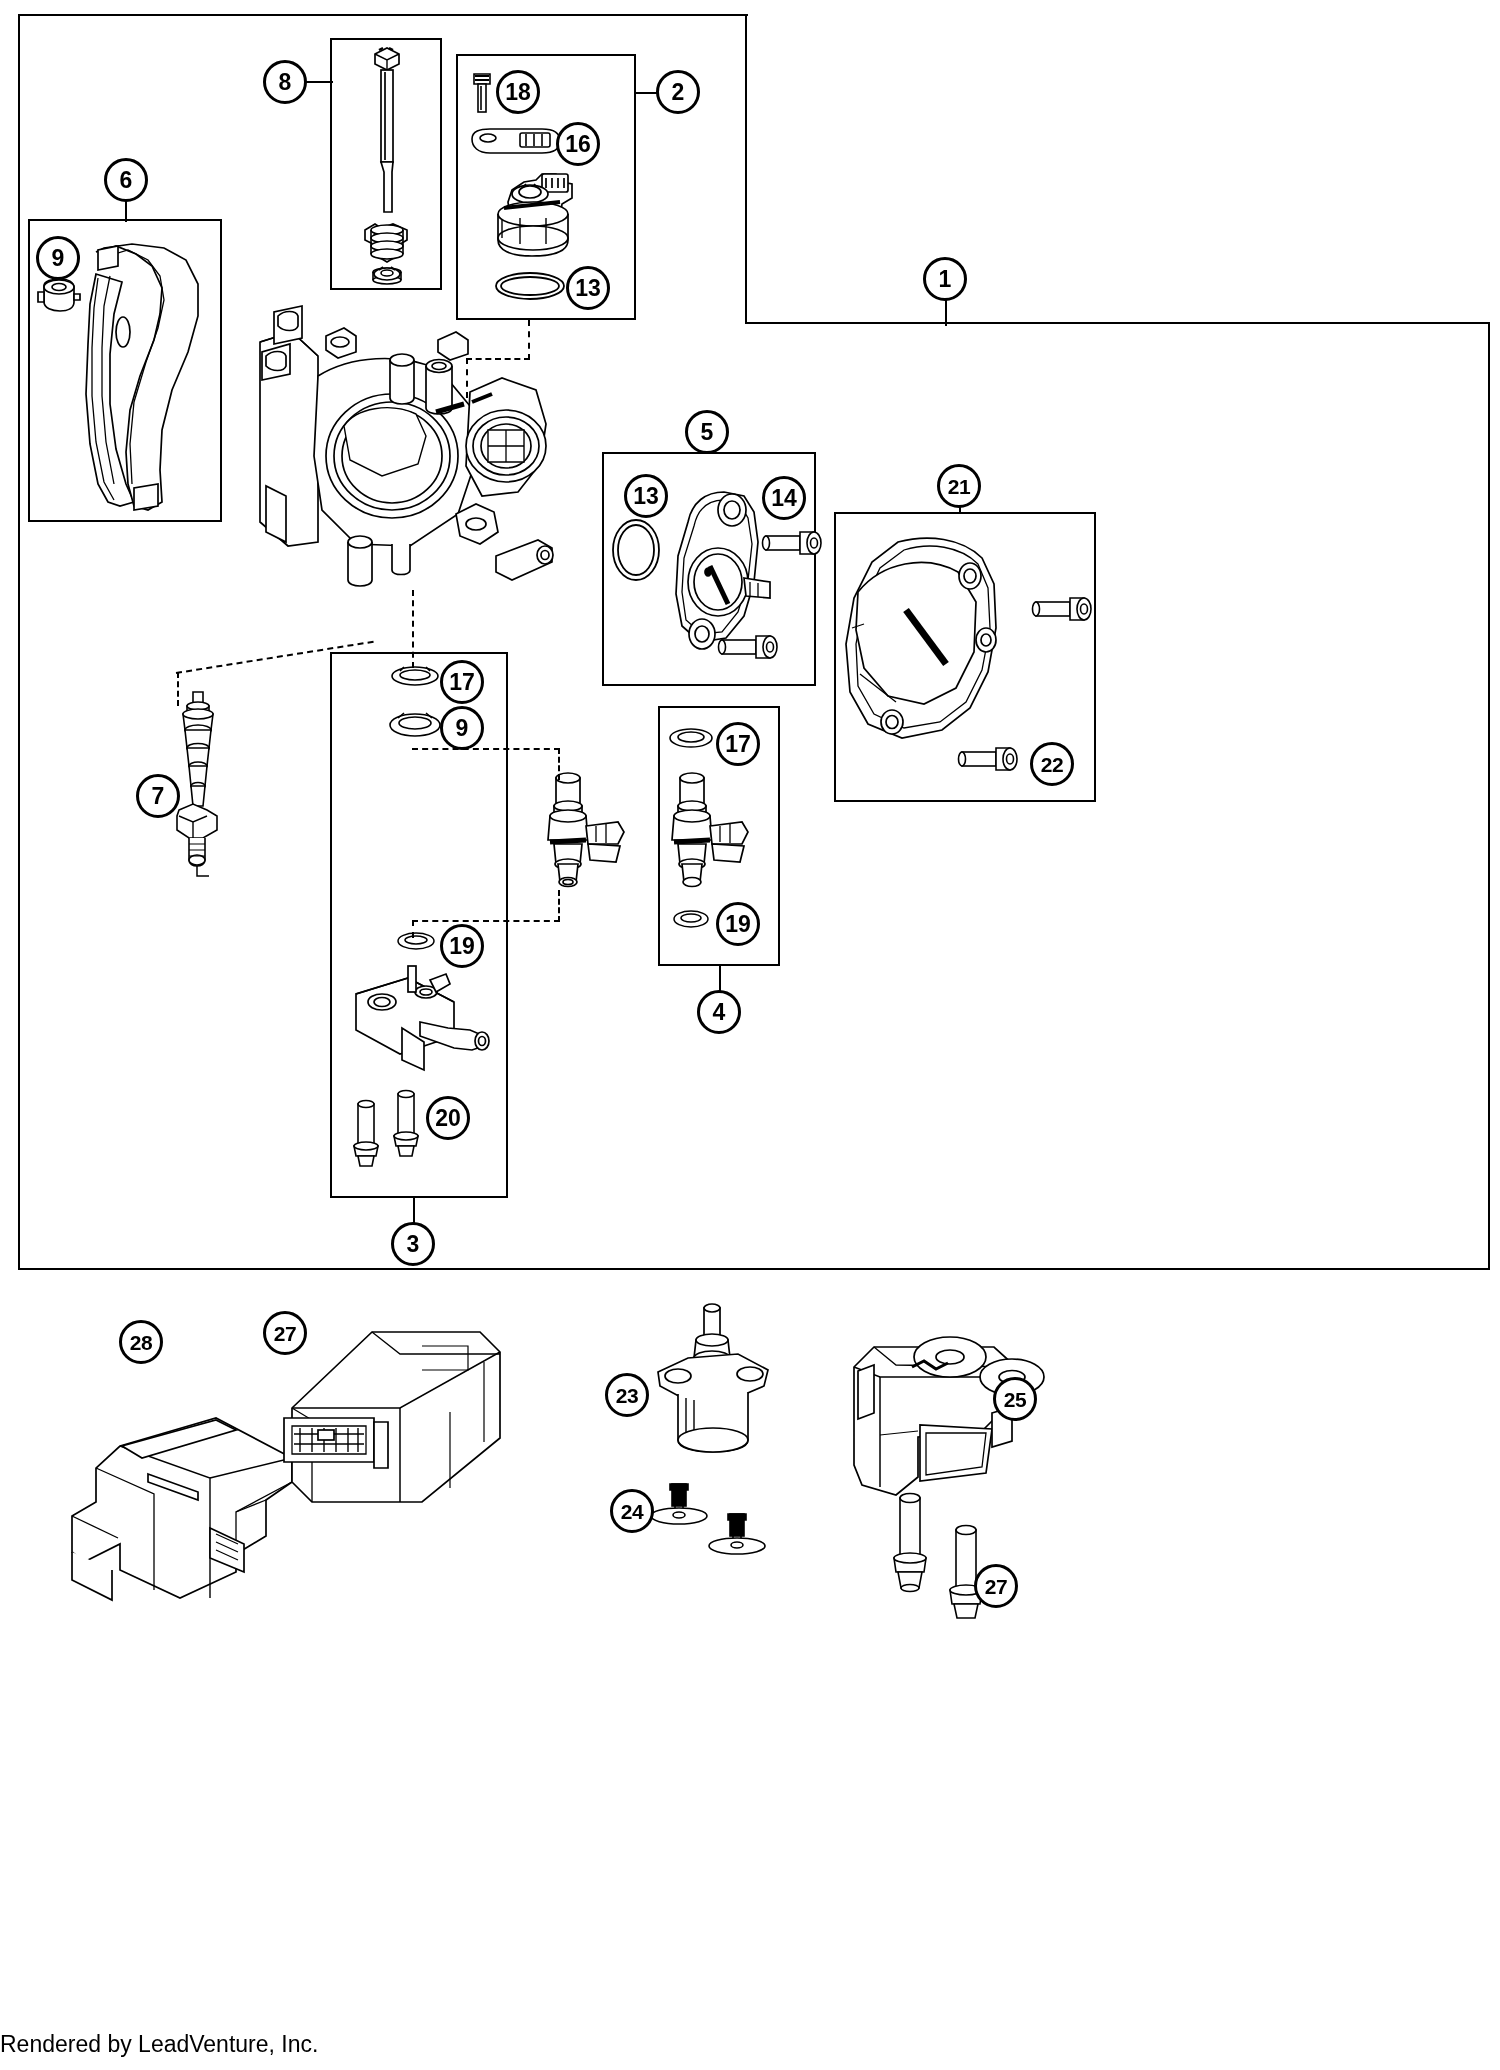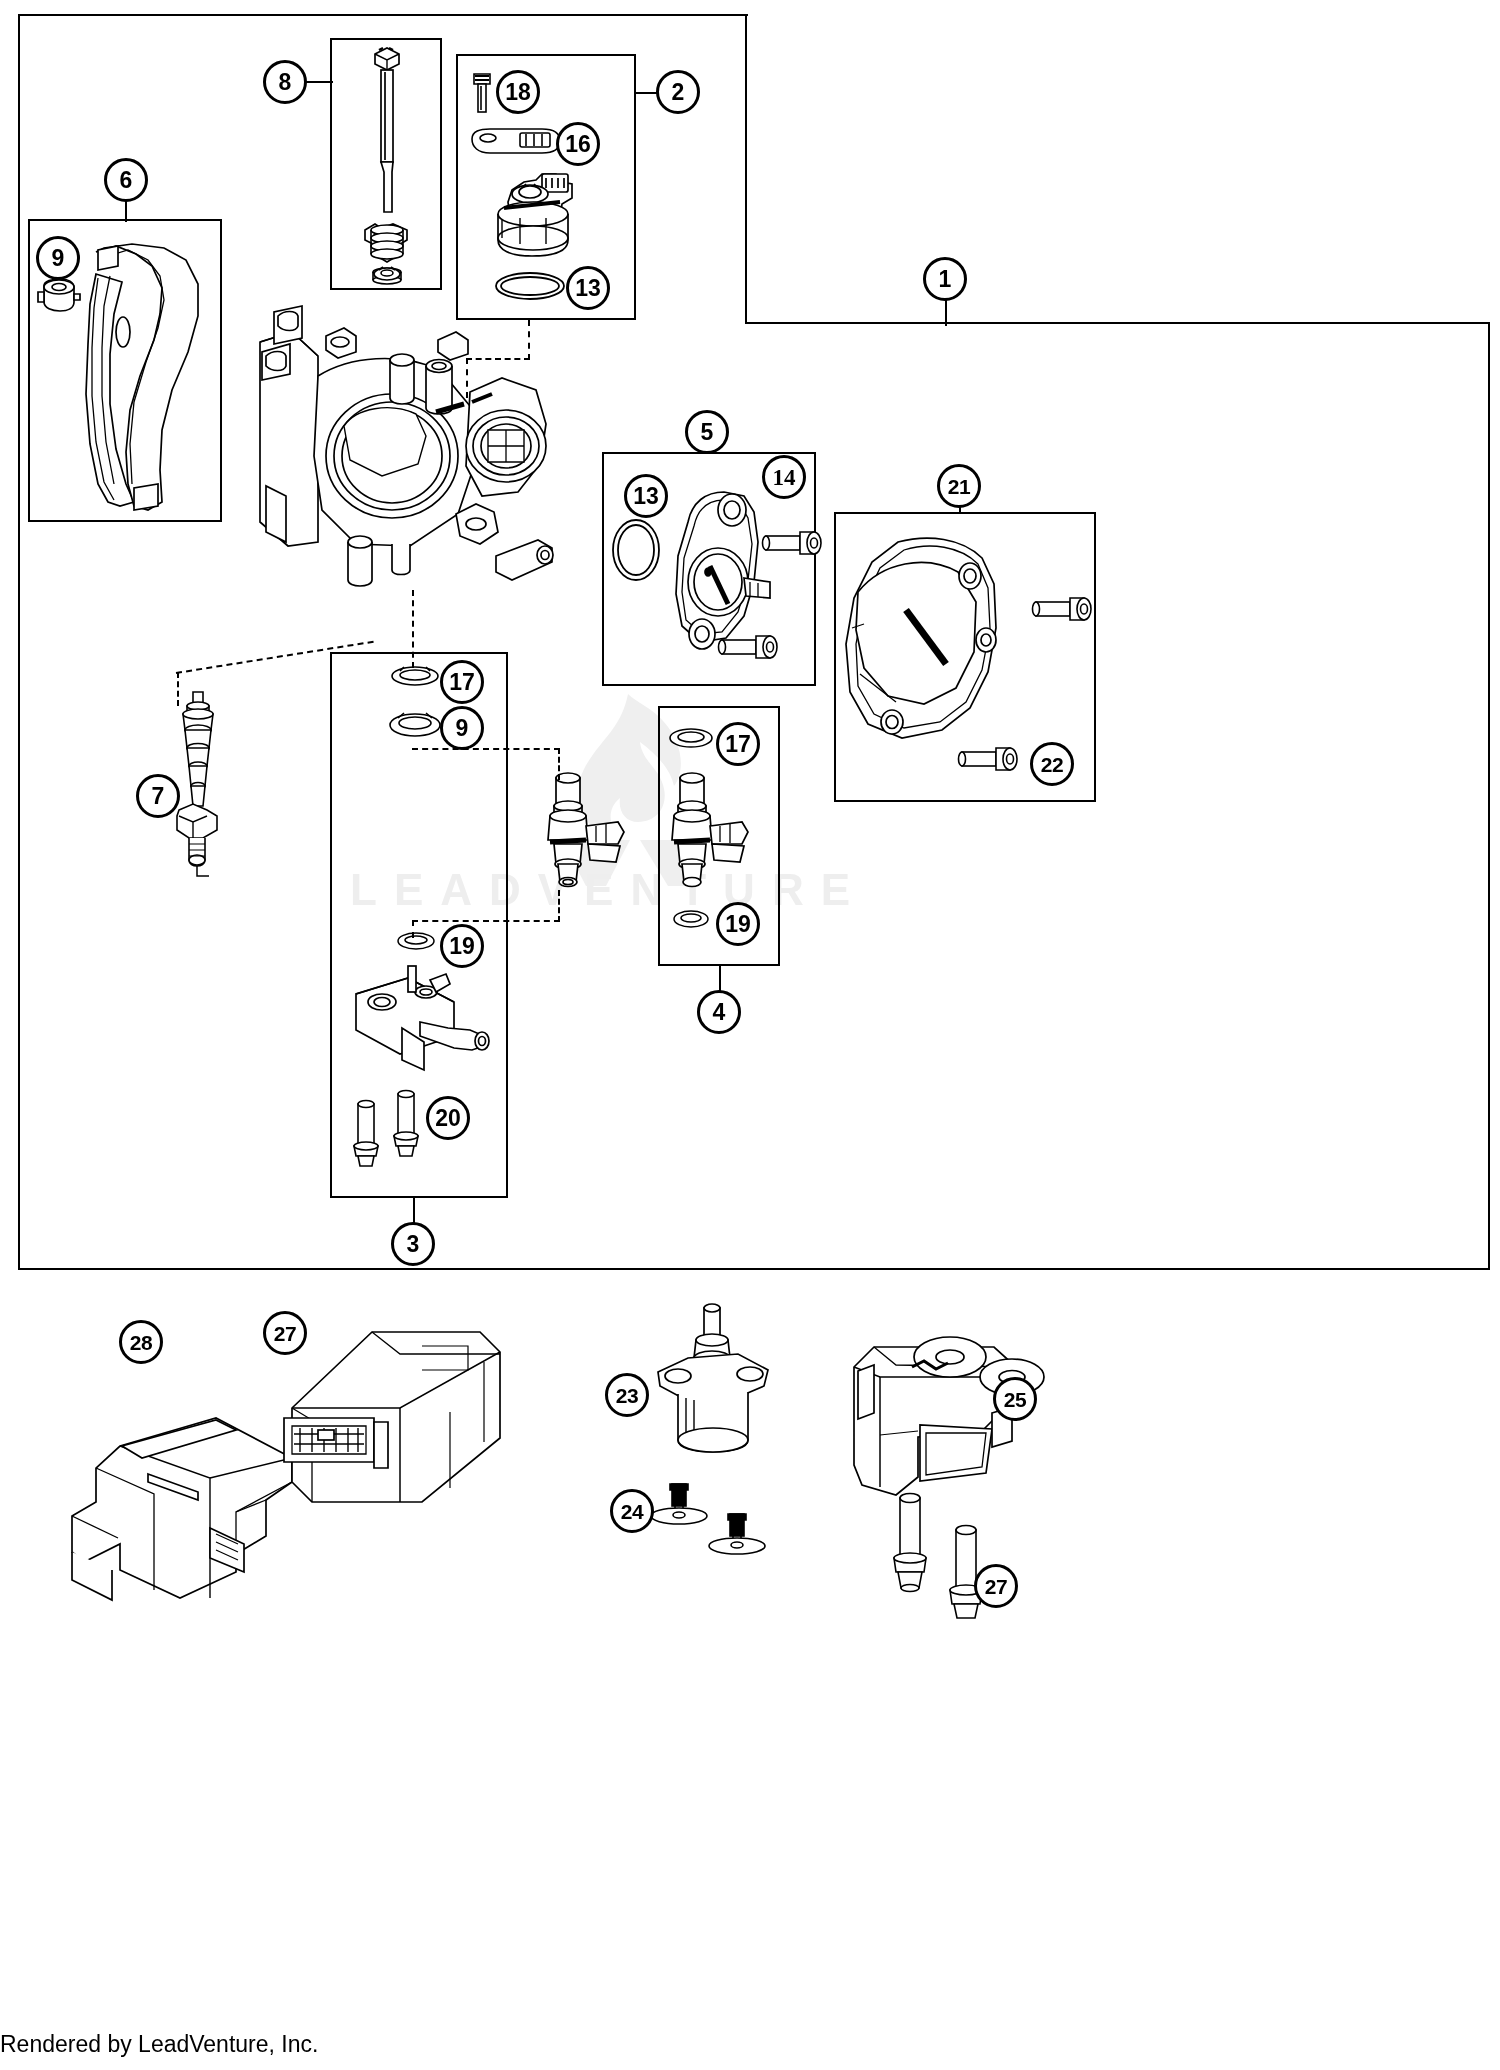--- a/index.html
+++ b/index.html
@@ -102,31 +102,20 @@
     color: #000;
     font-family: "Liberation Sans", sans-serif;
     z-index: 15;
   }
 </style>
 </head>
 <body>
 
 <div id="page">
 
-  <div class="watermark">
-    <svg class="wm-flame" width="260" height="200" viewBox="0 0 260 200">
-      <path d="M118 4 C112 34 96 46 82 66 C66 88 62 112 76 130 C84 140 96 144 104 140
-               C98 128 100 116 110 108 C108 122 116 132 128 132 C150 132 160 112 152 92
-               C146 76 132 70 130 52 C146 64 160 78 164 96 C176 80 172 52 154 32
-               C142 18 126 12 118 4 Z" fill="#efefef"></path>
-      <path d="M52 150 L120 150 L96 196 L76 196 Z" fill="#efefef"></path>
-      <path d="M130 150 L198 150 L178 196 L158 196 Z" fill="#efefef"></path>
-    </svg>
-    <div class="wm-text">LEADVENTURE</div>
-  </div>
 
   <div class="frame" style="left:18px; top:14px; width:730px; height:1256px; border-right:none;"></div>
   <div class="frame" style="left:745px; top:322px; width:745px; height:948px; border-left:none;"></div>
   <div class="frame" style="left:745px; top:14px; width:3px; height:310px; border:none; border-left:2.2px solid #000;"></div>
   <div class="frame" style="left:745px; top:322px; width:745px; height:3px; border:none; border-top:2.2px solid #000;"></div>
 
   <div class="leader v" style="left:945px; top:300px; height:26px;"></div>
   <div class="callout" style="left:923px; top:257px;">1</div>
 
   <div class="subbox" style="left:330px; top:38px; width:112px; height:252px;"></div>
@@ -498,21 +487,21 @@
       <ellipse cx="42" cy="86" rx="3" ry="4" fill="#000"></ellipse>
 
       <path d="M78 92 L104 96 L104 112 L80 110 Z" fill="#fff"></path>
       <path d="M84 96 L84 110 M92 97 L92 111" stroke-width="1.3"></path>
 
       <ellipse cx="36" cy="148" rx="13" ry="15" fill="#fff"></ellipse>
       <ellipse cx="36" cy="148" rx="7" ry="8" fill="#fff"></ellipse>
     </svg>
   </div>
 
-  <div class="callout" style="left:762px; top:455px;font-family:Liberation Serif, serif;">14</div>
+  <div class="callout" style="left:762px; top:476px;">14</div>
   <div class="art" style="left:762px; top:526px;">
     <svg width="62" height="34" viewBox="0 0 62 34" fill="none" stroke="#000" stroke-width="1.6">
       <rect x="4" y="10" width="34" height="14" fill="#fff"></rect>
       <ellipse cx="4" cy="17" rx="3.5" ry="7" fill="#fff"></ellipse>
       <path d="M38 6 L52 6 L52 28 L38 28 Z" fill="#fff"></path>
       <ellipse cx="52" cy="17" rx="7" ry="11" fill="#fff"></ellipse>
       <ellipse cx="52" cy="17" rx="3.5" ry="5" fill="#fff"></ellipse>
     </svg>
   </div>
   <div class="art" style="left:718px; top:630px;">

